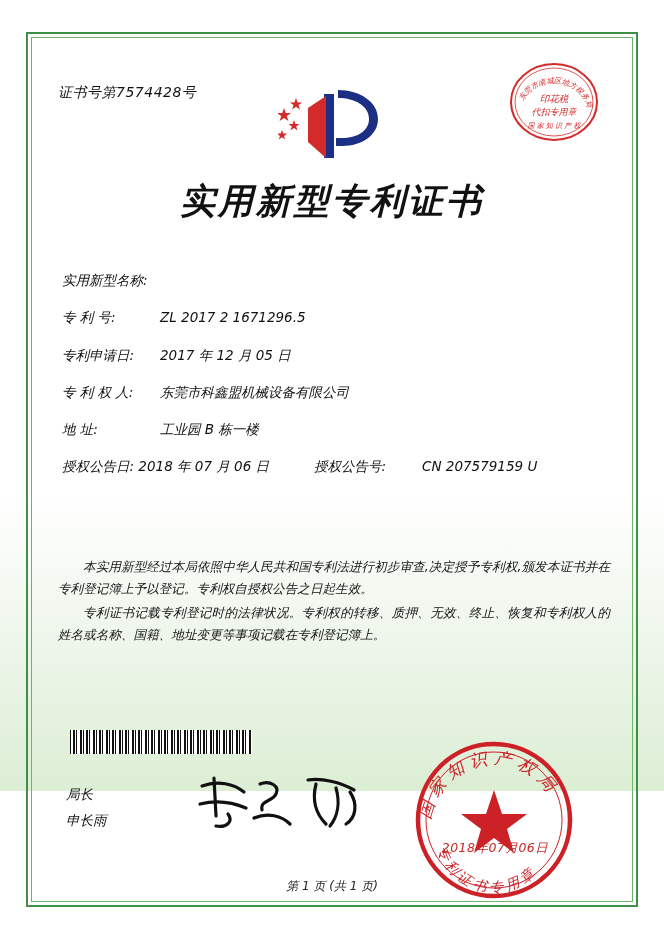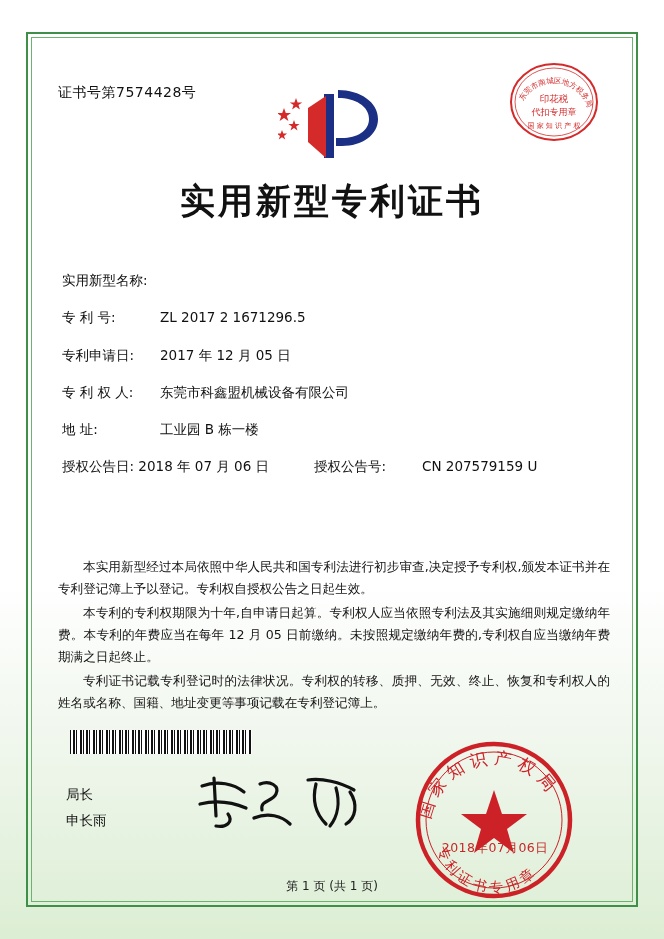--- a/index.html
+++ b/index.html
@@ -13,22 +13,23 @@
     font-family: "DejaVu Sans", "Liberation Sans", sans-serif;
     color: #1a1a1a;
     position: relative;
     overflow: hidden;
   }
 
   .page {
     position: absolute;
     left: 0; top: 0;
     width: 664px;
-    height: 939px;
+    height: 791px;
     background: linear-gradient(180deg, #ffffff 0%, #ffffff 62%, #f1f7ee 78%, #dceed4 100%);
+    font-style: italic;
   }
 
   
   .frame-outer {
     position: absolute;
     left: 26px; top: 32px;
     width: 612px; height: 875px;
     border: 2px solid #3f8f49;
     box-sizing: border-box;
   }
@@ -265,21 +266,20 @@
           <span>2018 年 07 月 06 日</span>
         </div>
         <div class="p2-label">授权公告号:</div>
         <div class="p2-value">CN 207579159 U</div>
       </div>
     </div>
   </div>
 
   <div class="paragraphs">
     <p>本实用新型经过本局依照中华人民共和国专利法进行初步审查,决定授予专利权,颁发本证书并在专利登记簿上予以登记。专利权自授权公告之日起生效。</p>
-    <p>本专利的专利权期限为十年,自申请日起算。专利权人应当依照专利法及其实施细则规定缴纳年费。本专利的年费应当在每年 12 月 05 日前缴纳。未按照规定缴纳年费的,专利权自应当缴纳年费期满之日起终止。</p>
     <p>专利证书记载专利登记时的法律状况。专利权的转移、质押、无效、终止、恢复和专利权人的姓名或名称、国籍、地址变更等事项记载在专利登记簿上。</p>
   </div>
 
   <div class="barcode"></div>
 
   <div class="director">
     <div>局长</div>
     <div>申长雨</div>
   </div>
 

